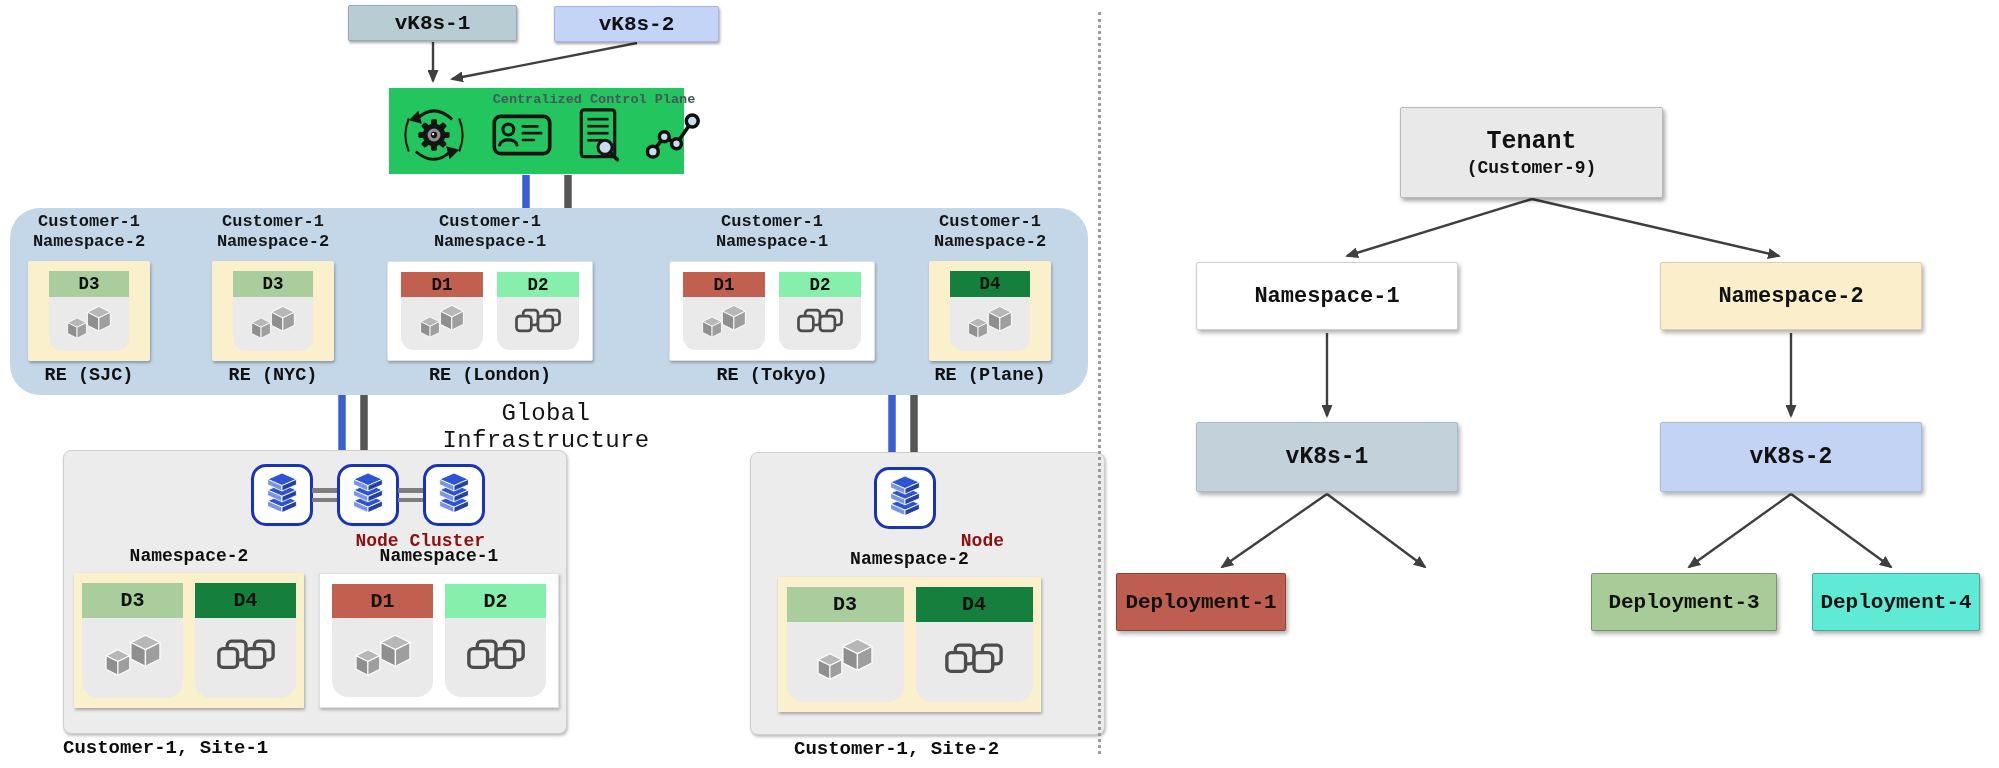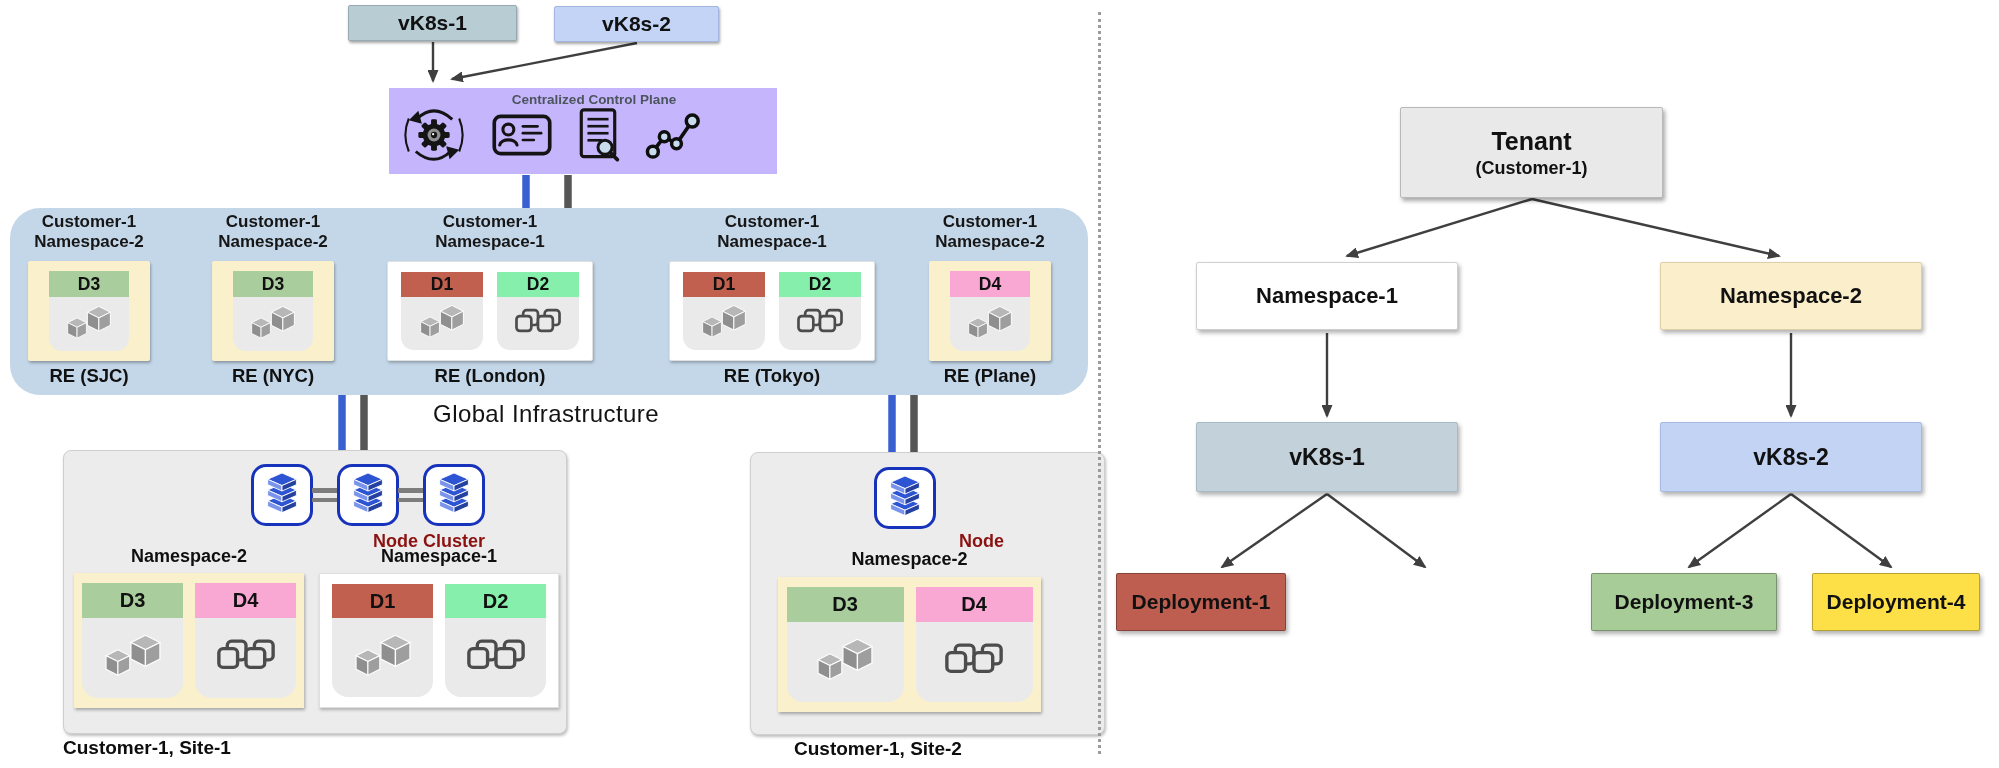--- a/index.html
+++ b/index.html
@@ -1,30 +1,30 @@
 <!DOCTYPE html>
 <html><head>
 <meta charset="utf-8">
 <style>
   html,body{margin:0;padding:0;background:#fff;}
   .canvas{position:relative;width:1999px;height:768px;background:#ffffff;overflow:hidden;
-          font-family:Liberation Sans, sans-serif;color:#111;}
+          font-family:Liberation Mono, monospace;color:#111;}
   .box{position:absolute;box-sizing:border-box;display:flex;align-items:center;justify-content:center;
        font-weight:700;text-align:center;}
   
   .wires{position:absolute;left:0;top:0;width:1999px;height:768px;}
   .wires line.arrow{stroke:#3f3f3f;stroke-width:2.4;}
   .wires line.blue{stroke:#3a5fd1;stroke-width:7.5;}
   .wires line.dark{stroke:#565656;stroke-width:7.5;}
   
   .chip{font-size:21px;box-shadow:1px 2px 3px rgba(0,0,0,.35);border-radius:2px;}
   .chip1{left:348px;top:5px;width:169px;height:36px;background:#b8ccd4;border:1px solid #98aab1;}
   .chip2{left:554px;top:6px;width:165px;height:36px;background:#c3d4f6;border:1px solid #a4b6e0;}
   
-  .cp{left:389px;top:88px;width:388px;height:86px;background:#c4b5fd;position:absolute;box-sizing:border-box;}
+  .cp{left:389px;top:88px;width:295px;height:86px;background:#22c55e;position:absolute;box-sizing:border-box;}
   .cp-title{position:absolute;left:95px;top:4px;width:220px;text-align:center;font-size:13.5px;
             font-weight:700;color:#4c545c;}
   .cp-icons{position:absolute;left:12px;top:19px;width:300px;display:flex;align-items:center;
             justify-content:space-between;}
   .cp-icons .ic{display:flex;align-items:center;justify-content:center;}
   .ic-gear svg{width:66px;height:56px;}
   .ic-card svg{width:60px;height:42px;}
   .ic-doc svg{width:44px;height:56px;}
   .ic-graph svg{width:56px;height:52px;}
   
@@ -42,21 +42,21 @@
   .wcard{background:#ffffff;border:1px solid #e0e0e0;box-shadow:1px 2px 3px rgba(0,0,0,.25);}
   .re-site{margin-top:4px;font-size:18.5px;font-weight:700;}
   
   .dpanel{display:flex;flex-direction:column;}
   .re-card .dpanel{width:80px;} .re-card.w2 .dpanel{width:82px;}
   .hdr{display:flex;align-items:center;justify-content:center;font-weight:700;color:#111;}
   .re-card .hdr{height:26px;font-size:17.5px;}
   .bod{background:#eaeaea;display:flex;align-items:center;justify-content:center;}
   .re-card .bod{height:54px;border-radius:0 0 13px 13px;}
   .re-card .bod svg{width:46px;height:37px;}
-  .h-d1{background:#c2604f;} .h-d2{background:#86efac;} .h-d3{background:#a9cd9c;} .h-d4{background:#f9a8d4;}
+  .h-d1{background:#c2604f;} .h-d2{background:#86efac;} .h-d3{background:#a9cd9c;} .h-d4{background:#15803d;}
   
   .site{position:absolute;background:#ececec;border:1px solid #cfcfcf;border-radius:8px;
         box-shadow:1px 2px 3px rgba(0,0,0,.25);}
   .s1{left:63px;top:450px;width:502px;height:282px;}
   .s2{left:750px;top:452px;width:307px;height:281px;padding-left:46px;}
   .site-cap{position:absolute;font-size:19px;font-weight:700;color:#0d0d0d;}
   .cap1{left:63px;top:737px;} .cap2{left:750px;top:738px;margin-left:44px;}
   .node{width:62px;height:62px;background:#fff;border:3px solid #1733bb;border-radius:15px;
         display:flex;align-items:center;justify-content:center;box-sizing:border-box;}
   .node svg{width:40px;height:45px;}
@@ -92,21 +92,21 @@
   .rns{font-size:22px;height:68px;top:262px;width:262px;}
   .rns1{left:1196px;background:#ffffff;border:1px solid #cfcfcf;}
   .rns2{left:1660px;background:#faeecb;border:1px solid #ddd0a8;}
   .rvk{font-size:23px;height:70px;top:422px;width:262px;}
   .rvk1{left:1196px;background:#c2d1da;border:1px solid #a8bbc5;}
   .rvk2{left:1660px;background:#c2d3f4;border:1px solid #a8badd;}
   .dep{height:58px;top:573px;font-size:21px;border:1px solid rgba(0,0,0,.28);}
   .dep1{left:1116px;width:170px;background:#bd5e50;}
   .dep2{left:1341px;width:186px;background:#c793b4;}
   .dep3{left:1591px;width:186px;background:#a8cc97;}
-  .dep4{left:1812px;width:168px;background:#fde047;}
+  .dep4{left:1812px;width:168px;background:#5eead4;}
 </style>
 </head>
 <body>
 
 <div class="canvas">
 
   <svg class="wires" viewBox="0 0 1999 768">
     <defs>
       <marker id="arr" markerWidth="13" markerHeight="11" refX="11" refY="5.5" orient="auto" markerUnits="userSpaceOnUse">
         <path d="M0,0 L13,5.5 L0,11 z" fill="#3f3f3f"></path>
@@ -564,21 +564,21 @@
           </div>
       </div>
     </div>
   </div>
   <div class="site-cap cap2">Customer-1, Site-2</div>
 
   <div class="sep"></div>
 
   <div class="box tenant">
     <div class="t-title">Tenant</div>
-    <div class="t-sub">(Customer-1)</div>
+    <div class="t-sub">(Customer-9)</div>
   </div>
   <div class="box rbox rns rns1">Namespace-1</div>
   <div class="box rbox rns rns2">Namespace-2</div>
   <div class="box rbox rvk rvk1">vK8s-1</div>
   <div class="box rbox rvk rvk2">vK8s-2</div>
   <div class="box rbox dep dep1">Deployment-1</div>
   <div class="box rbox dep dep3">Deployment-3</div>
   <div class="box rbox dep dep4">Deployment-4</div>
 
 </div>

